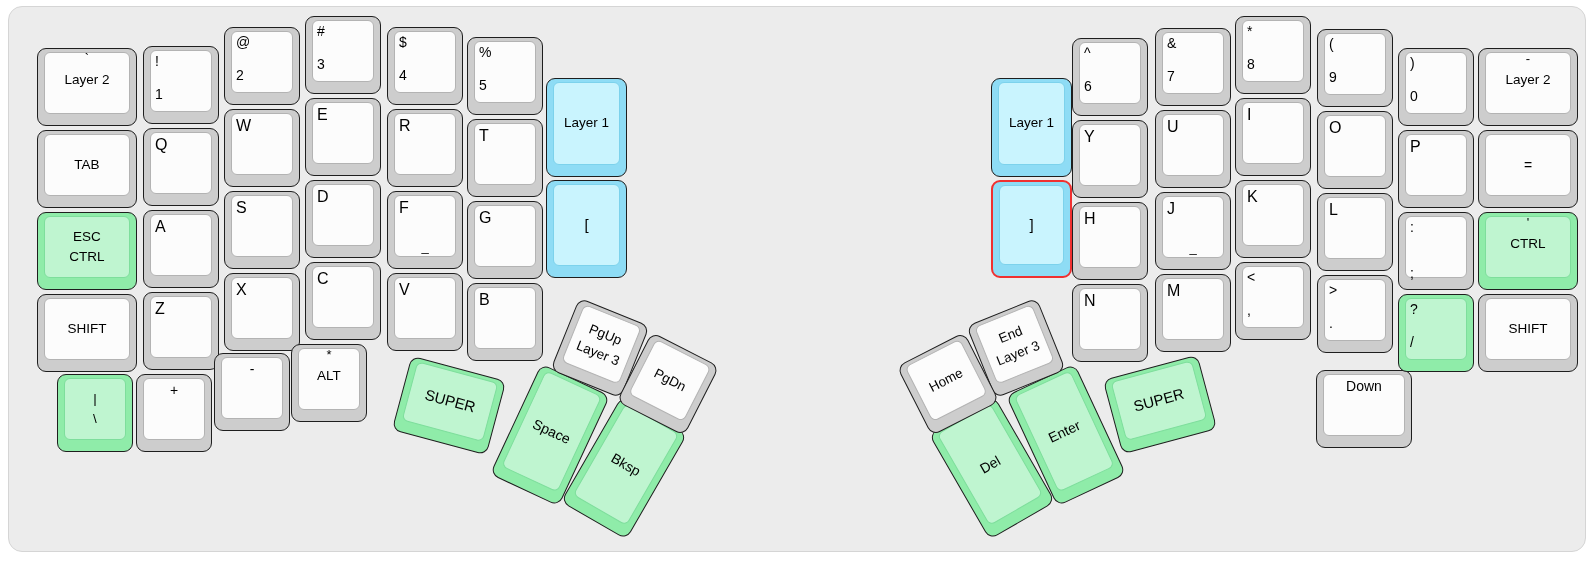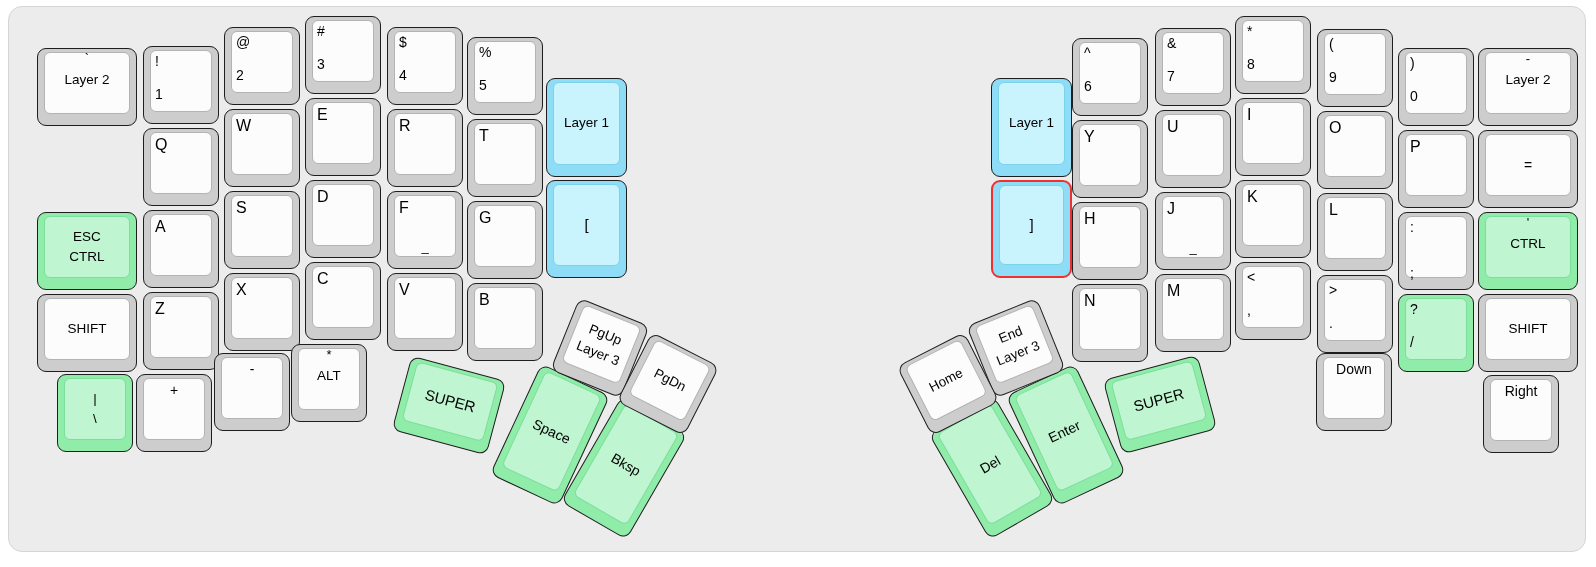--- a/index.html
+++ b/index.html
@@ -58,20 +58,26 @@
 
 <div class="stage">
   <div class="panel"></div>
 <div class="key w" style="left: 37px; top: 48px; width: 100px; height: 78px;">
       <div class="cap"></div>
       <div class="legend tc2">
         <span>`</span>
         <span>Layer 2</span>
       </div>
     </div>
+    <div class="key w" style="left: 37px; top: 130px; width: 100px; height: 78px;">
+      <div class="cap"></div>
+      <div class="legend c">
+        <span>TAB</span>
+      </div>
+    </div>
     <div class="key g" style="left: 37px; top: 212px; width: 100px; height: 78px; text-decoration: underline;">
       <div class="cap"></div>
       <div class="legend c">
         <span>ESC</span>
         <span>CTRL</span>
       </div>
     </div>
     <div class="key w" style="left: 37px; top: 294px; width: 100px; height: 78px;">
       <div class="cap"></div>
       <div class="legend c">
@@ -381,21 +387,21 @@
         <span>L</span>
       </div>
     </div>
     <div class="key w" style="left: 1317px; top: 275px; width: 76px; height: 78px;">
       <div class="cap"></div>
       <div class="legend tl2">
         <span>&gt;</span>
         <span>.</span>
       </div>
     </div>
-    <div class="key w" style="left: 1316px; top: 353px; width: 76px; height: 78px;">
+    <div class="key w" style="left: 1316px; top: 370px; width: 96px; height: 78px;">
       <div class="cap"></div>
       <div class="legend t">
         <span>Down</span>
       </div>
     </div>
     <div class="key w" style="left: 1398px; top: 48px; width: 76px; height: 78px;">
       <div class="cap"></div>
       <div class="legend tl2">
         <span>)</span>
         <span>0</span>
@@ -440,26 +446,20 @@
         <span>'</span>
         <span>CTRL</span>
       </div>
     </div>
     <div class="key w" style="left: 1478px; top: 294px; width: 100px; height: 78px;">
       <div class="cap"></div>
       <div class="legend c">
         <span>SHIFT</span>
       </div>
     </div>
-    <div class="key w" style="left: 1483px; top: 375px; width: 76px; height: 78px;">
-      <div class="cap"></div>
-      <div class="legend t">
-        <span>Right</span>
-      </div>
-    </div>
     <div class="key g" style="left: 1111px; top: 365.5px; width: 98px; height: 77px; transform: rotate(-15deg);">
       <div class="cap"></div>
       <div class="legend c" style="font-size: 15px;">
         <span>SUPER</span>
       </div>
     </div>
     <div class="key g" style="left: 1028px; top: 374px; width: 76px; height: 122px; transform: rotate(-25deg);">
       <div class="cap"></div>
       <div class="legend c" style="font-size: 14px;">
         <span>Enter</span>

